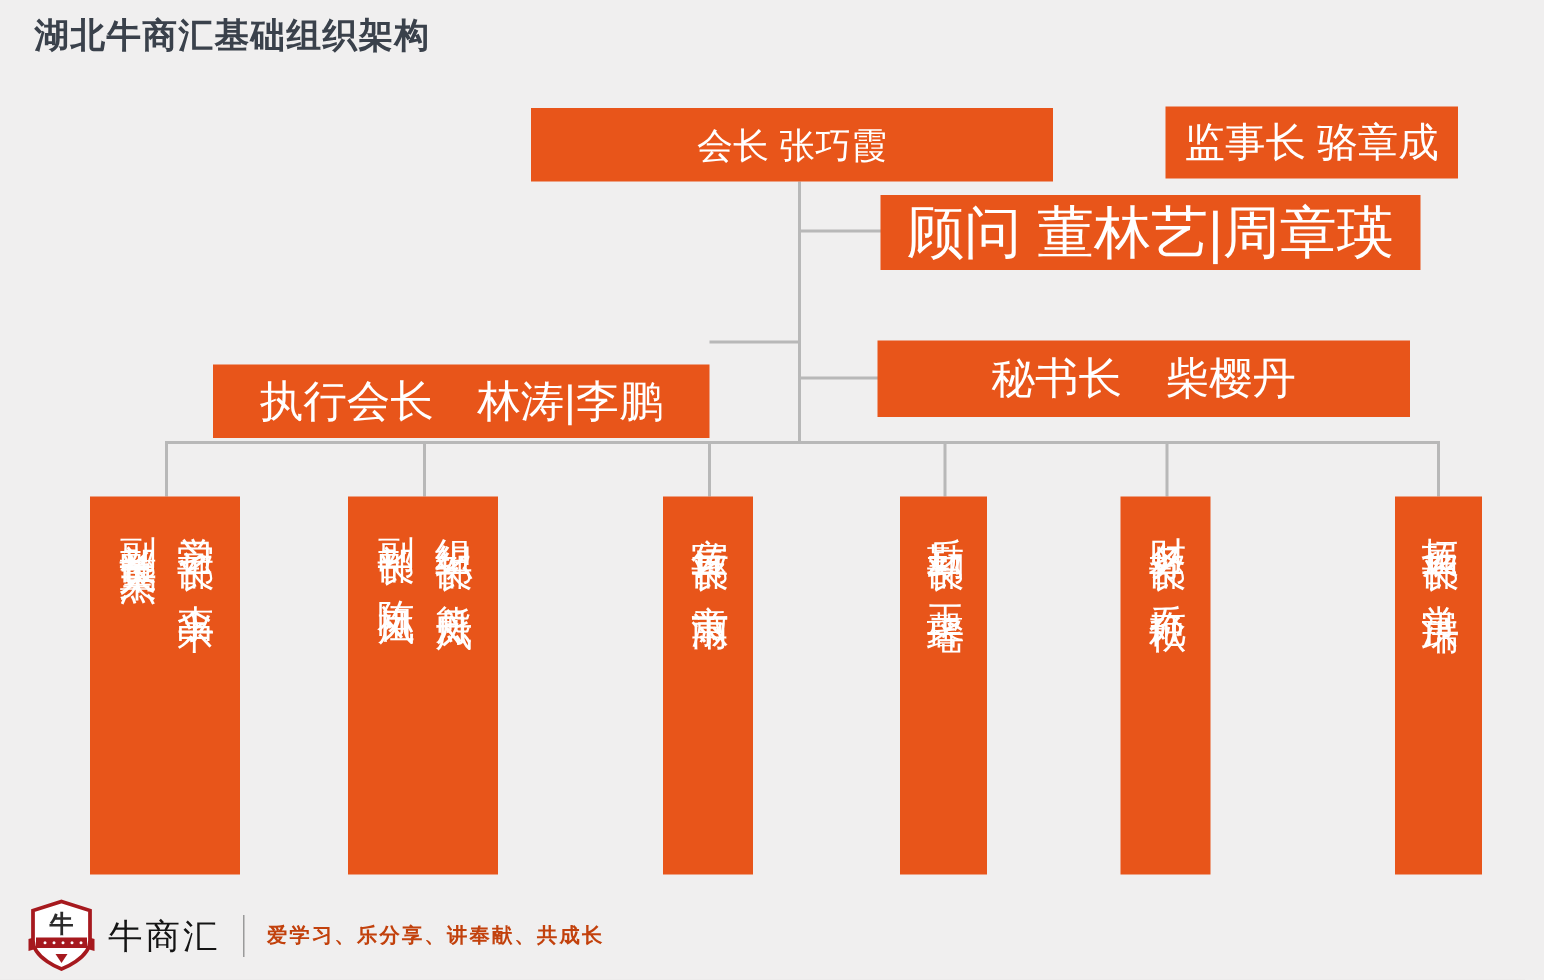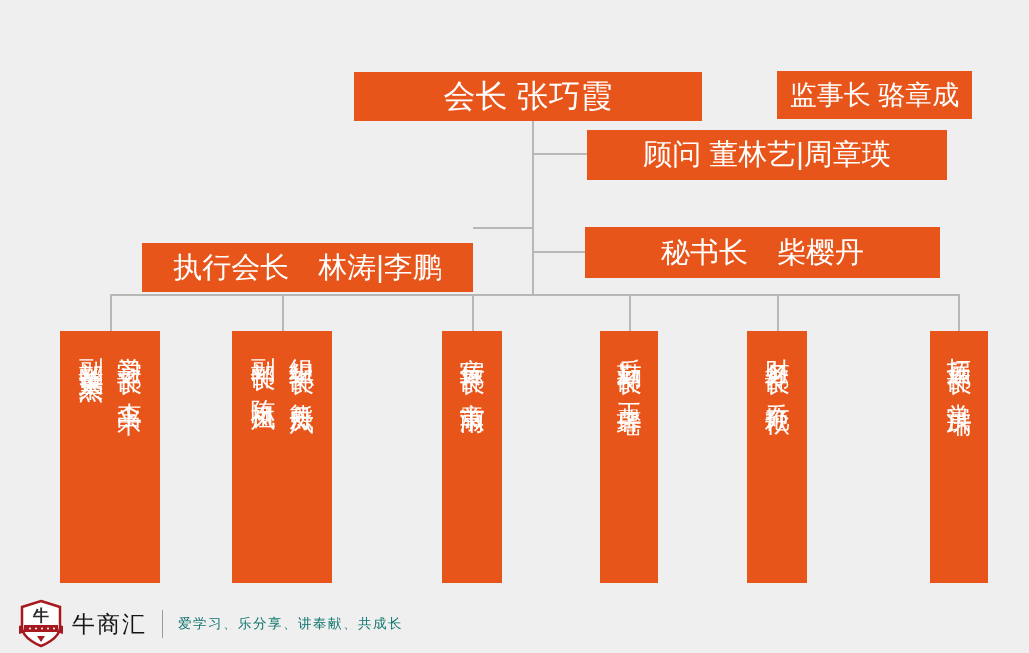--- a/index.html
+++ b/index.html
@@ -56,46 +56,47 @@
   }
   .brand{
     font-family:"DejaVu Serif","Liberation Serif",serif;
     font-size:23px;font-weight:400;color:#141414;
     margin-left:8px;letter-spacing:2px;
   }
   .footer-divider{
     width:1px;height:28px;background:#9a9a9a;margin:0 15px;
   }
   .slogan{
-    font-size:13.5px;font-weight:400;color:#0f766e;letter-spacing:1.5px;
+    font-size:13.5px;font-weight:700;color:#c2410c;letter-spacing:1.5px;
   }
 </style>
 </head>
 <body>
 
 <div class="canvas">
 
+  <h1 class="title">湖北牛商汇基础组织架构</h1>
 
   <div class="line v" style="left:532px;top:121px;height:174px;"></div>
   <div class="line h" style="left:532px;top:153px;width:56px;"></div>
   <div class="line h" style="left:473px;top:227px;width:60px;"></div>
   <div class="line h" style="left:532px;top:251px;width:54px;"></div>
   <div class="line h" style="left:110px;top:294px;width:850px;"></div>
   <div class="line v" style="left:110px;top:294px;height:37px;"></div>
   <div class="line v" style="left:282px;top:294px;height:37px;"></div>
   <div class="line v" style="left:472px;top:294px;height:37px;"></div>
   <div class="line v" style="left:629px;top:294px;height:37px;"></div>
   <div class="line v" style="left:777px;top:294px;height:37px;"></div>
   <div class="line v" style="left:958px;top:294px;height:37px;"></div>
 
-  <div class="box" style="left:354px;top:72px;width:348px;height:49px;font-size:32px;">会长 张巧霞</div>
+  <div class="box" style="left:354px;top:72px;width:348px;height:49px;font-size:24px;">会长 张巧霞</div>
 
   <div class="box" style="left:777px;top:71px;width:195px;height:48px;font-size:27px;">监事长 骆章成</div>
 
-  <div class="box" style="left:587px;top:130px;width:360px;height:50px;font-size:29px;">顾问 董林艺|周章瑛</div>
+  <div class="box" style="left:587px;top:130px;width:360px;height:50px;font-size:38px;">顾问 董林艺|周章瑛</div>
 
   <div class="box" style="left:142px;top:203px;width:331px;height:49px;font-size:29px;margin-top:40px;">执行会长　林涛|李鹏</div>
 
   <div class="box" style="left:585px;top:227px;width:355px;height:51px;font-size:29px;">秘书长　柴樱丹</div>
 
   <div class="vbox" style="left:60px;top:331px;width:100px;height:252px;">
     <span>学习部长　李兴中</span>
     <span>副部长董枭杰</span>
   </div>
 

